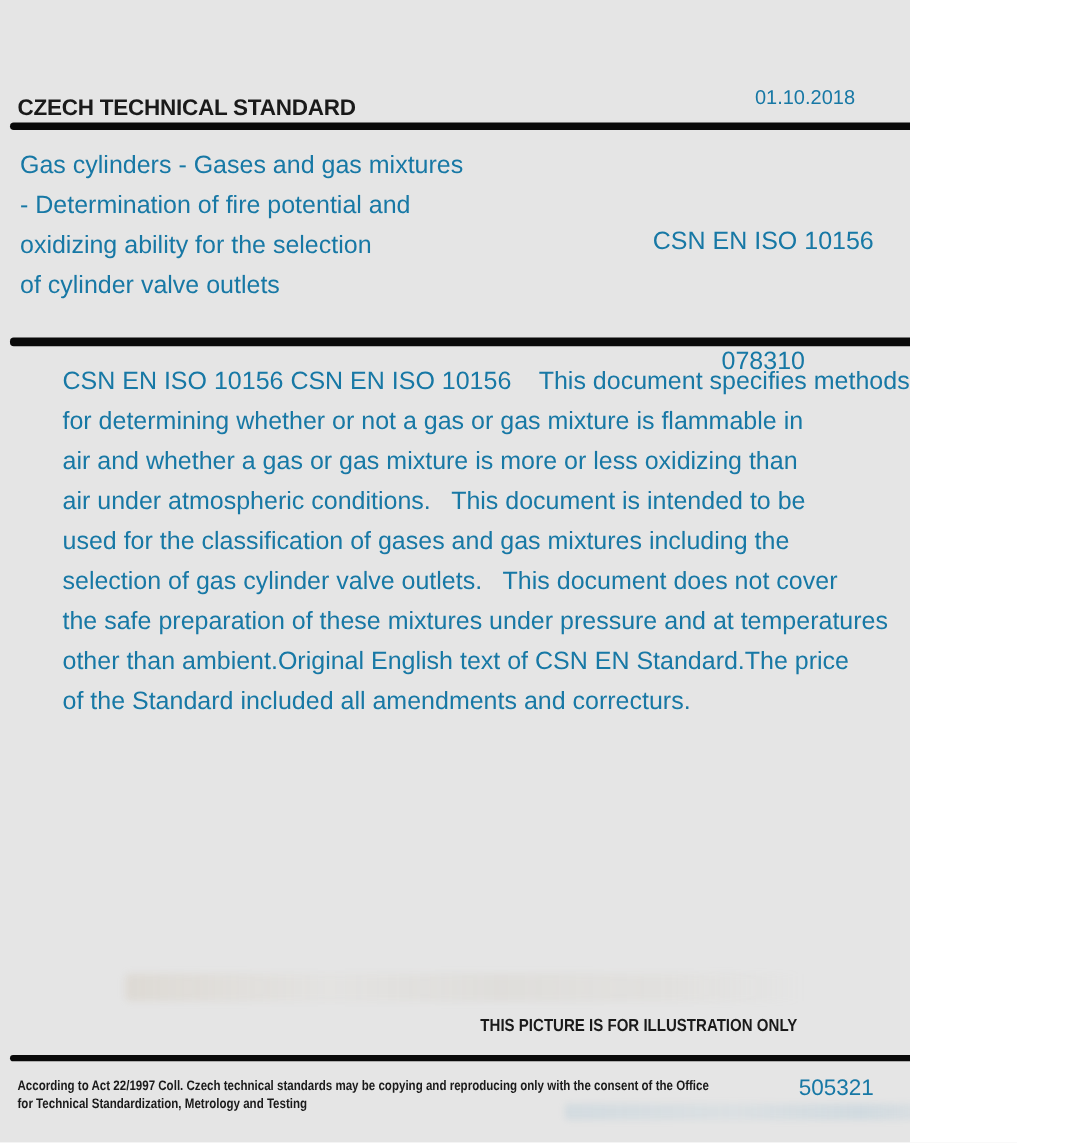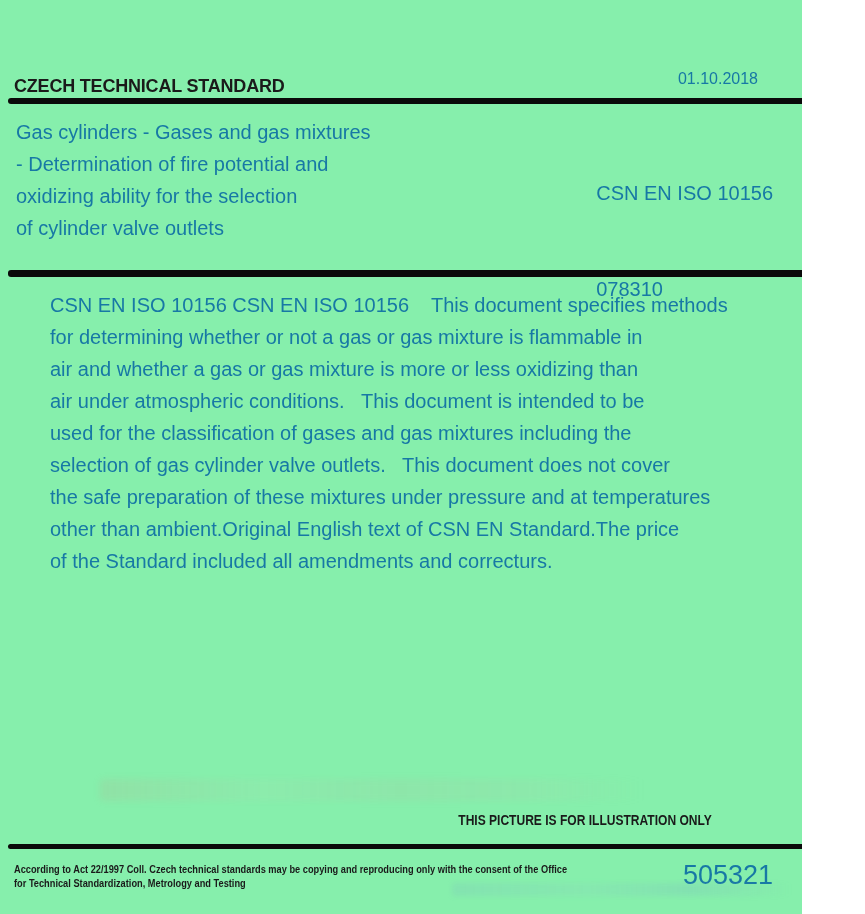--- a/index.html
+++ b/index.html
@@ -2,23 +2,23 @@
 <html><head>
 <meta charset="utf-8">
 <style>
   html, body {
     margin: 0;
     padding: 0;
     background: #ffffff;
   }
   .page {
     position: relative;
-    width: 802px;
+    width: 728px;
     height: 914px;
-    background: #86efac;
+    background: #e5e5e5;
     overflow: hidden;
     font-family: "Liberation Sans", sans-serif;
   }
 
   
   .doc-title {
     position: absolute;
     left: 14px;
     top: 76px;
     margin: 0;
@@ -60,21 +60,21 @@
     color: #1778a5;
     white-space: pre-wrap;
   }
   .std-ref {
     position: absolute;
     right: 29px;
     top: 113px;
     font-size: 20px;
     line-height: 32px;
     color: #1778a5;
-    text-align: left;
+    text-align: center;
     white-space: pre-wrap;
   }
 
   
   .annotation {
     position: absolute;
     left: 14px;
     top: 289px;
     width: 800px;
     font-size: 20px;
@@ -135,21 +135,21 @@
     color: #1a1a1a;
     white-space: pre-wrap;
     transform: scaleX(0.84);
     transform-origin: left top;
     width: 700px;
   }
   .order-number {
     position: absolute;
     right: 29px;
     top: 860px;
-    font-size: 27px;
+    font-size: 18px;
     color: #1778a5;
     white-space: nowrap;
   }
 </style>
 </head>
 <body>
 
 <div class="page">
 
   <h1 class="doc-title">CZECH TECHNICAL STANDARD</h1>

